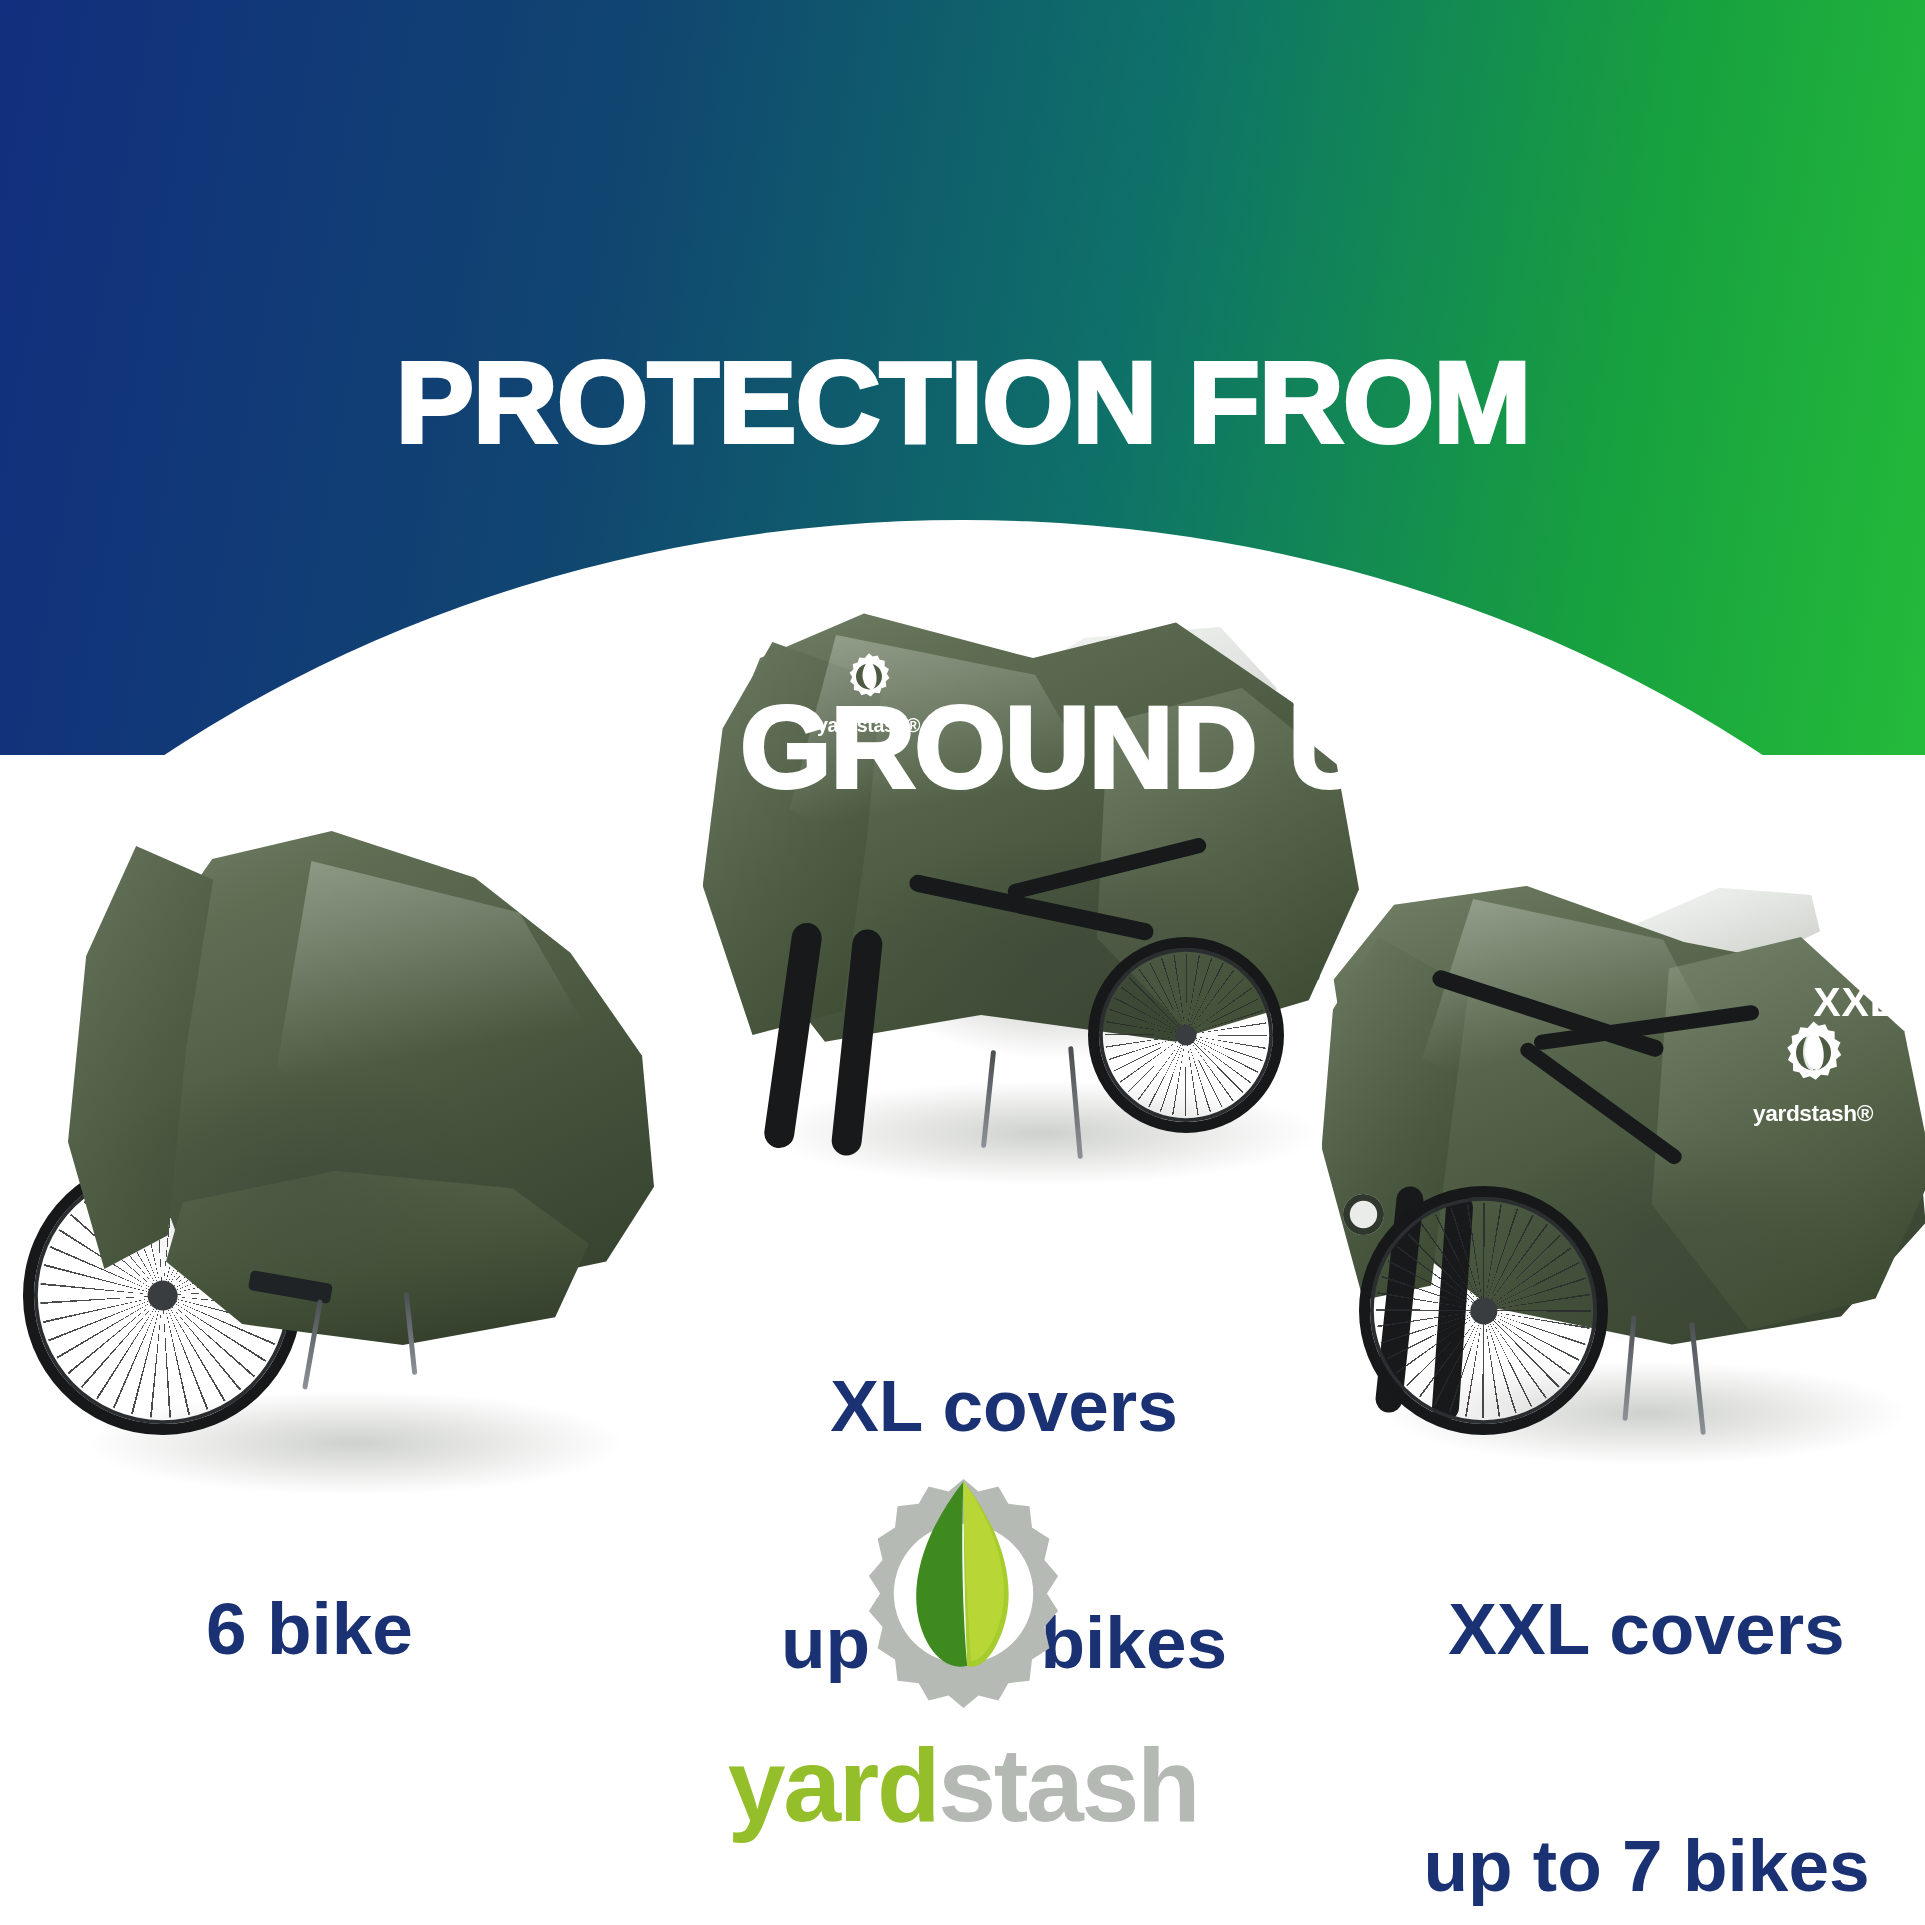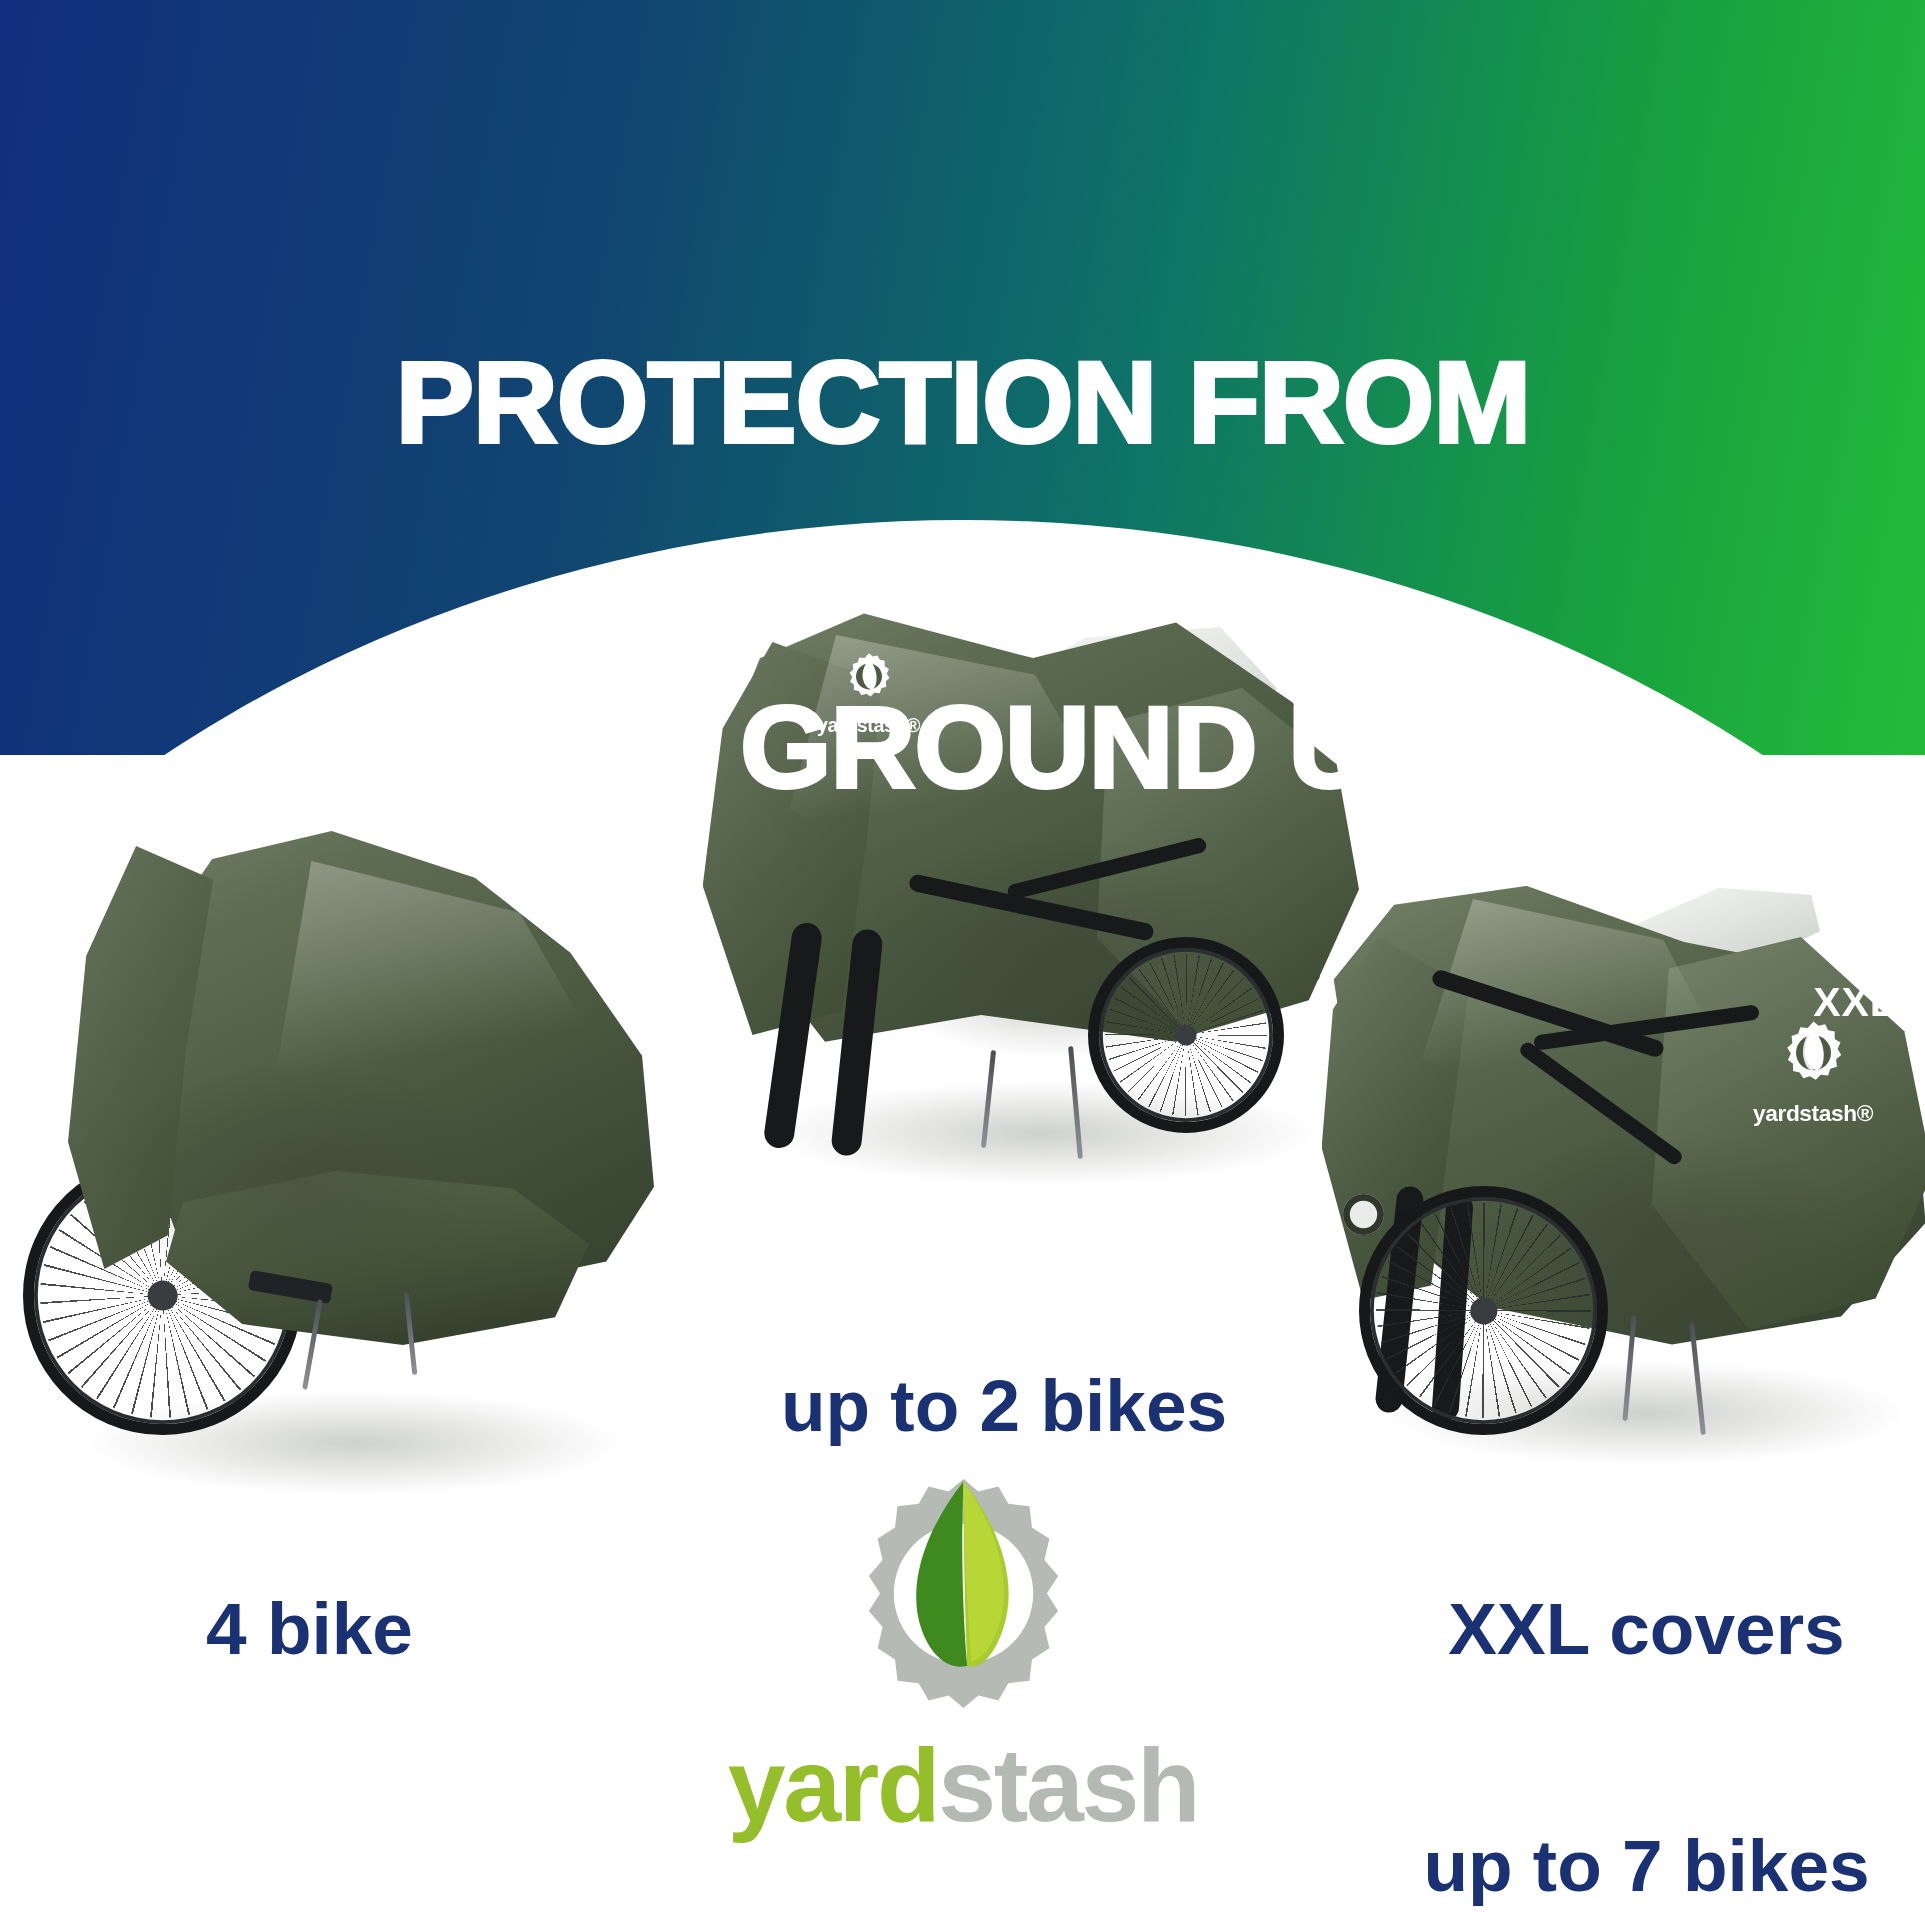--- a/index.html
+++ b/index.html
@@ -257,21 +257,21 @@
                     clip-path: polygon(20% 0%, 80% 18%, 100% 60%, 58% 100%, 10% 72%);"></div>
         <div class="cover-shadow" style="left:91px; top:249px; width:393px; height:227px;"></div>
 
         <div class="strap" style="left:234px; top:461px; width:83px; height:19.6px; transform:rotate(10deg);"></div>
         <div class="stake" style="left:295px; top:483px; height:91px; transform:rotate(10deg);"></div>
         <div class="stake" style="left:393px; top:476px; height:83px; transform:rotate(-6deg);"></div>
       </div>
     </div>
 
     <div class="caption" style="left:45px; top:1431px; width:529px;">
-      <span class="cap-line">4 bike</span>
+      <span class="cap-line">6 bike</span>
     </div>
 
     <div class="product" style="left:680px; top:597px; width:695px; height:597px;">
       <div class="shot">
 
         <div class="ground-shadow" style="left:83px; top:483px; width:559px; height:106px;"></div>
 
         <div class="silver-panel" style="left:242px; top:30px; width:355px; height:181px;
                     clip-path: polygon(14% 42%, 46% 6%, 84% 0%, 100% 34%, 86% 78%, 46% 100%, 8% 80%);"></div>
 
@@ -308,20 +308,21 @@
         <div class="wheel" style="left:408px; top:340px; width:174px; height:174px;">
           <div class="spokes" style="left:6px; top:6px; right:6px; bottom:6px;"></div>
         </div>
 
         <div class="stake" style="left:306px; top:453px; height:98px; transform:rotate(6deg);"></div>
         <div class="stake" style="left:393px; top:449px; height:113px; transform:rotate(-5deg);"></div>
       </div>
     </div>
 
     <div class="caption" style="left:736px; top:1208px; width:536px;">
+      <span class="cap-line">XL covers</span>
       <span class="cap-line">up to 2 bikes</span>
     </div>
 
     <div class="product" style="left:1314px; top:869px; width:619px; height:604px;">
       <div class="shot">
 
         <div class="ground-shadow" style="left:68px; top:491px; width:529px; height:106px;"></div>
 
         <div class="silver-panel" style="left:287px; top:15px; width:219px; height:91px;
                     clip-path: polygon(16% 44%, 54% 4%, 96% 12%, 100% 52%, 62% 96%, 14% 84%);"></div>

